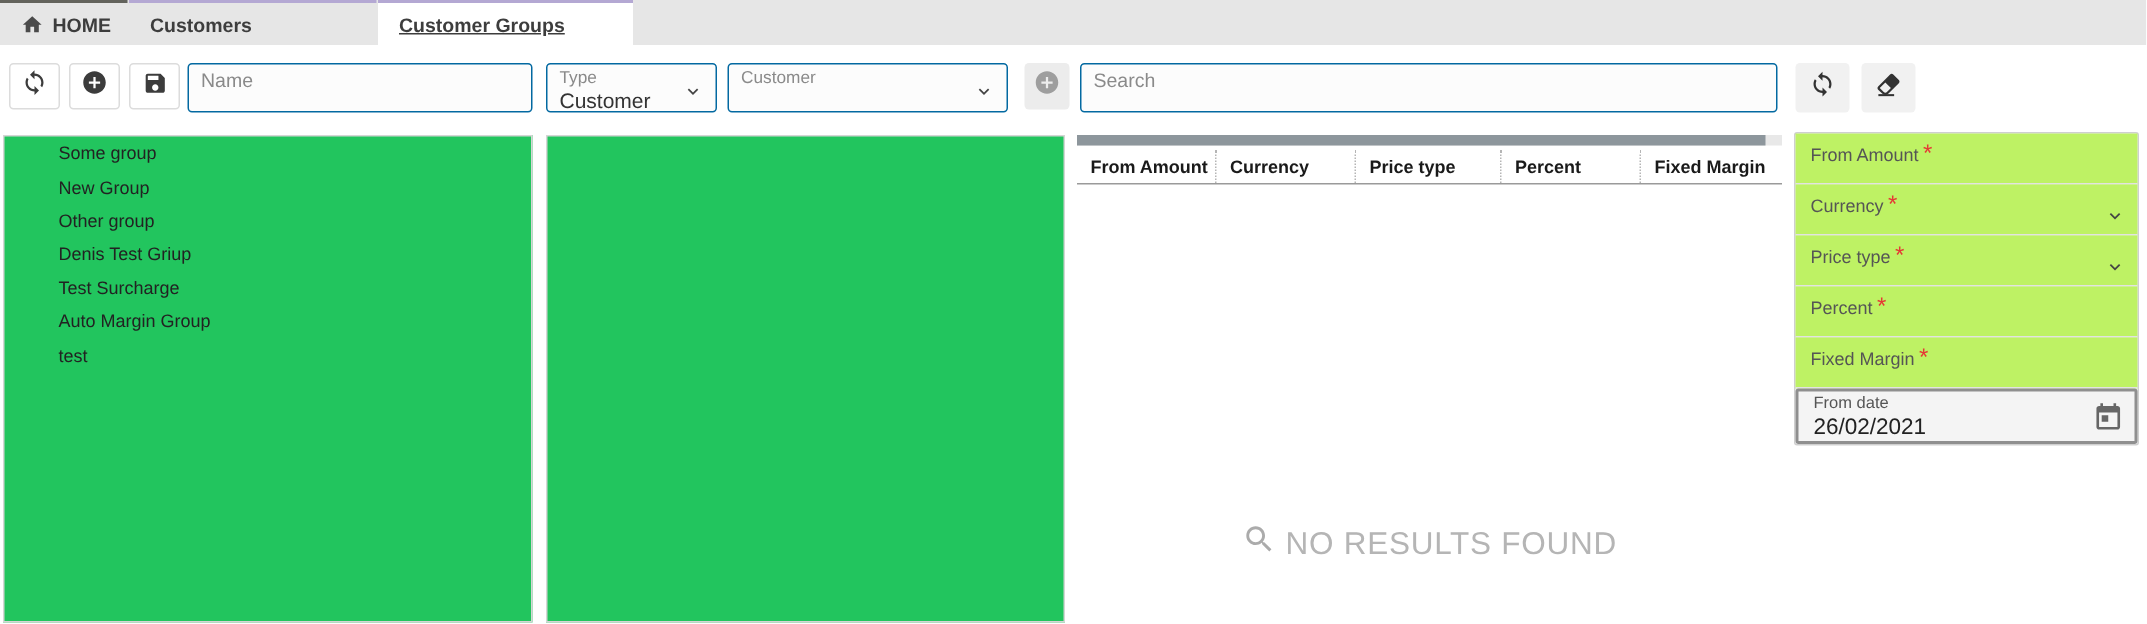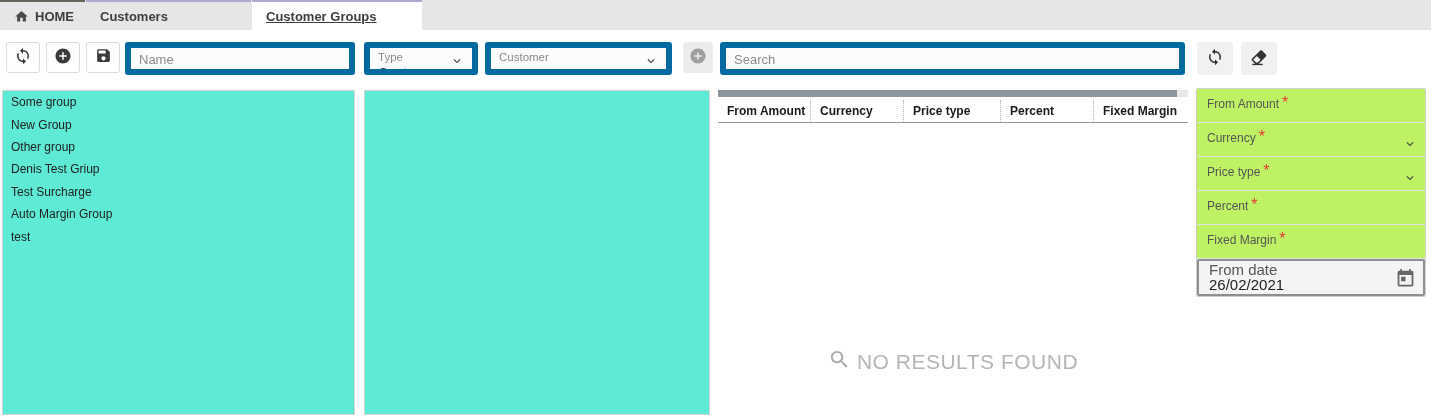--- a/index.html
+++ b/index.html
@@ -15,30 +15,30 @@
   .tab-home { left:0; width:85px; border-top:2px solid #63635c; }
   .tab-customers { left:86px; width:165px; border-top:2px solid #b4a8d3; }
   .tab-groups { left:252px; width:170px; border-top:2px solid #b4a8d3; background:#fff;text-decoration:underline; }
   .tab .ticon { display:inline-flex; }
   
   .toolbar { position:absolute; left:0; top:30px; width:1431px; height:58px; background:#fff; }
   .icon-btn { position:absolute; top:12px; height:31px; width:34px; border:1px solid #dcdcdc;
               border-radius:3px; background:#fff; display:flex; align-items:center; justify-content:center; cursor:pointer; }
   .icon-btn.flat { border:none; background:#f1f1f1; height:33px; width:36px; }
   .icon-btn.disabled { border:none; background:#ececec; width:30px; }
-  .field { position:absolute; top:12px; height:33px; border:6px solid #0369a1; border-radius:3px;
+  .field { position:absolute; top:12px; height:33px; border:1px solid #0369a1; border-radius:3px;
            background:#fcfcfc; padding:2px 8px 0 8px; overflow:hidden; }
   .field .flabel { display:block; font-size:11.5px; color:#8a8a8a; line-height:14px; }
   .field input { border:none; outline:none; background:transparent; width:100%; height:15px;
                  font-family:"Liberation Sans",sans-serif; font-size:13px; color:#333; padding:0; }
   .field input::placeholder { color:#8a8a8a; opacity:1; }
   .select .fvalue { font-size:14px; color:#333; line-height:16px; }
   .select .chev { position:absolute; right:8px; top:50%; margin-top:-5px; }
   
-  .panel { position:absolute; background:#5eead4; border:1px solid #d5d5d5; }
+  .panel { position:absolute; background:#22c55e; border:1px solid #d5d5d5;padding-left:28px; }
   .list-panel { left:2px; top:90px; width:353px; height:325px; overflow:hidden; }
   .mid-panel { left:364px; top:90px; width:346px; height:325px; }
   .list-item { height:22.4px; display:flex; align-items:center; padding-left:8px;
                font-size:12px; color:#222; cursor:pointer; }
   
   .grid { position:absolute; left:718px; top:90px; width:470px; height:326px; background:#fff; }
   .grid-scroll { position:relative; width:470px; height:7px; background:#e8e8e8; }
   .grid-scroll .thumb { position:absolute; left:0; top:0; height:7px; width:459px; background:#8d969c; }
   .grid-head { display:flex; margin-top:3px; border-bottom:1px solid #9a9a9a; height:23px; }
   .grid-th { display:flex; align-items:center; padding-left:9px; font-size:12px; font-weight:bold;
@@ -53,21 +53,21 @@
   
   .form-panel { position:absolute; left:1196px; top:88px; width:230px; border:1px solid #cfcfcf;
                 border-radius:2px; background:#fafafa; }
   .form-field { position:relative; height:34px; padding:5px 10px 0 10px; border-bottom:1px solid #e2e2e2;
                 background:#bef264; cursor:text; }
   .form-field .flbl { font-size:12px; color:#555; }
   .form-field .req { color:#e53935; margin-left:3px; }
   .form-field .chev { position:absolute; right:8px; top:14px; }
   .date-field { position:relative; height:37px; border:2px solid #8f8f8f; border-radius:2px;
                 background:#f4f4f4; padding:2px 10px 0 10px; cursor:pointer; }
-  .date-field .flbl { display:block; font-size:15px; color:#555; line-height:13px; }
+  .date-field .flbl { display:block; font-size:11px; color:#555; line-height:13px; }
   .date-field input { border:none; outline:none; background:transparent; width:150px;
                       font-family:"Liberation Sans",sans-serif; font-size:15px; color:#222; padding:0; }
   .date-field .cal { position:absolute; right:7px; top:7px; cursor:pointer; }
 </style>
 </head>
 <body>
 
 <div id="app">
 
   <div class="tabbar">

